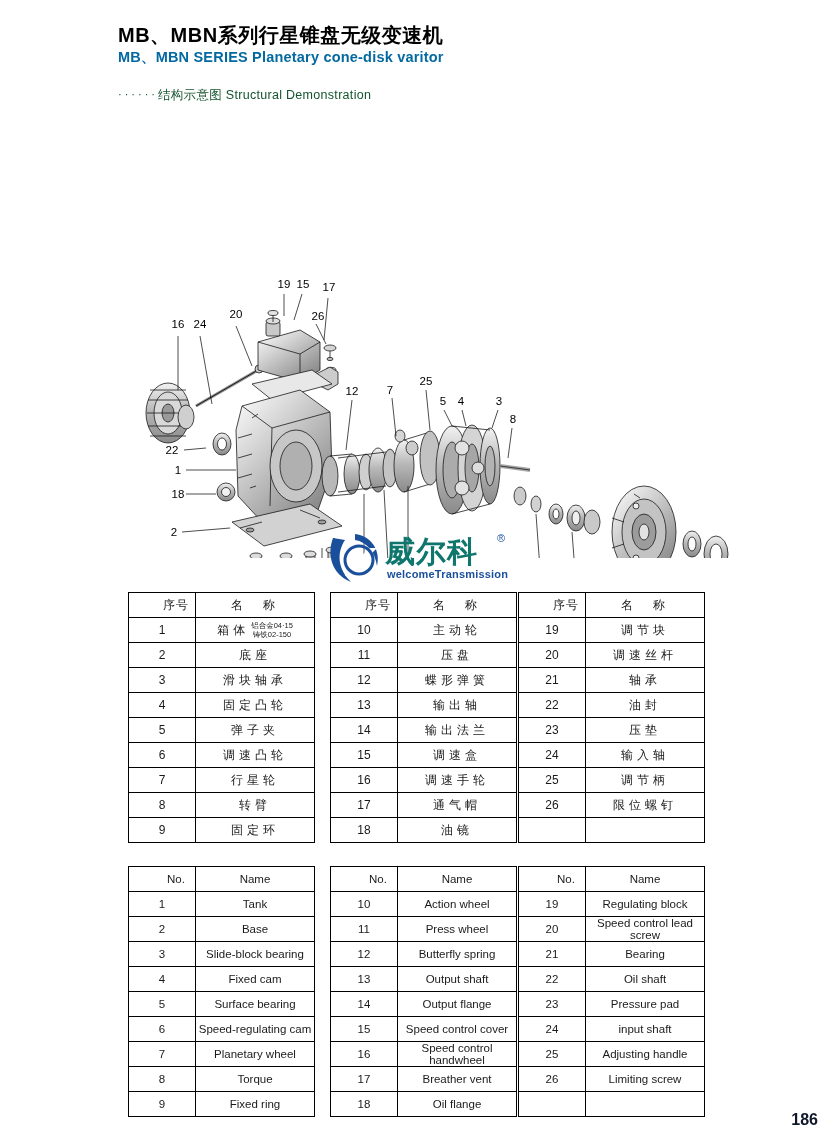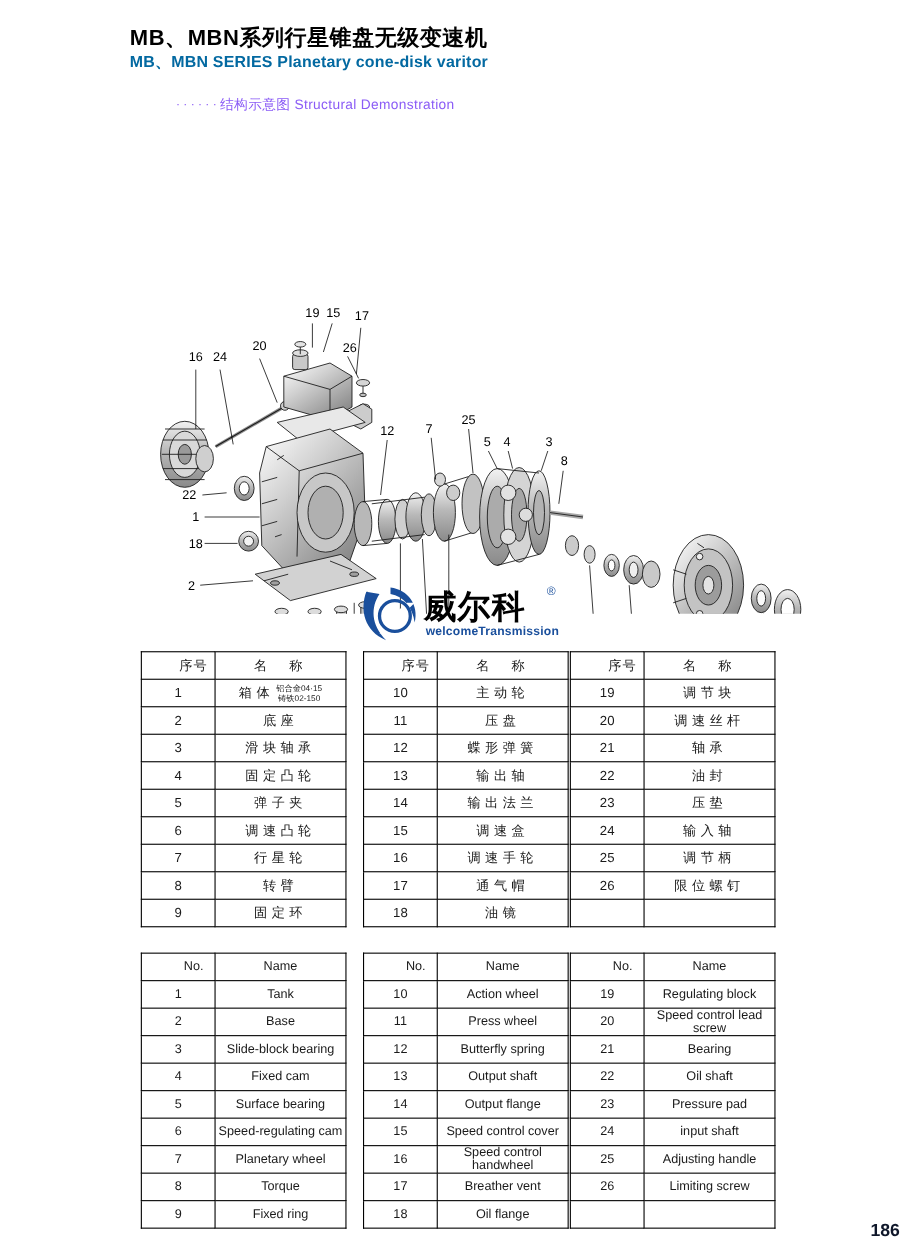--- a/index.html
+++ b/index.html
@@ -39,23 +39,22 @@
     font-weight: bold;
     letter-spacing: 0.2px;
     line-height: 22px;
     color: #0369a1;
   }
   .subtitle {
     position: absolute;
     left: 118px;
     top: 87px;
     font-size: 12.5px;
-    color: #8b5cf6;
+    color: #14532d;
     letter-spacing: 0.3px;
-    margin-left: 42px;
   }
   .subtitle .dots {
     letter-spacing: 3px;
     font-size: 11px;
     vertical-align: 1px;
   }
   
   .diagram {
     position: absolute;
     left: 0;
@@ -73,21 +72,21 @@
     top: 528px;
     width: 200px;
     height: 62px;
   }
   .logo .brand-cn {
     position: absolute;
     left: 60px;
     top: 4px;
     font-size: 30px;
     font-weight: bold;
-    color: #000000;
+    color: #0f766e;
     letter-spacing: 1px;
     font-family: "DejaVu Sans", sans-serif;
   }
   .logo .reg {
     position: absolute;
     left: 172px;
     top: 4px;
     font-size: 11px;
     color: #1a4f9c;
   }

